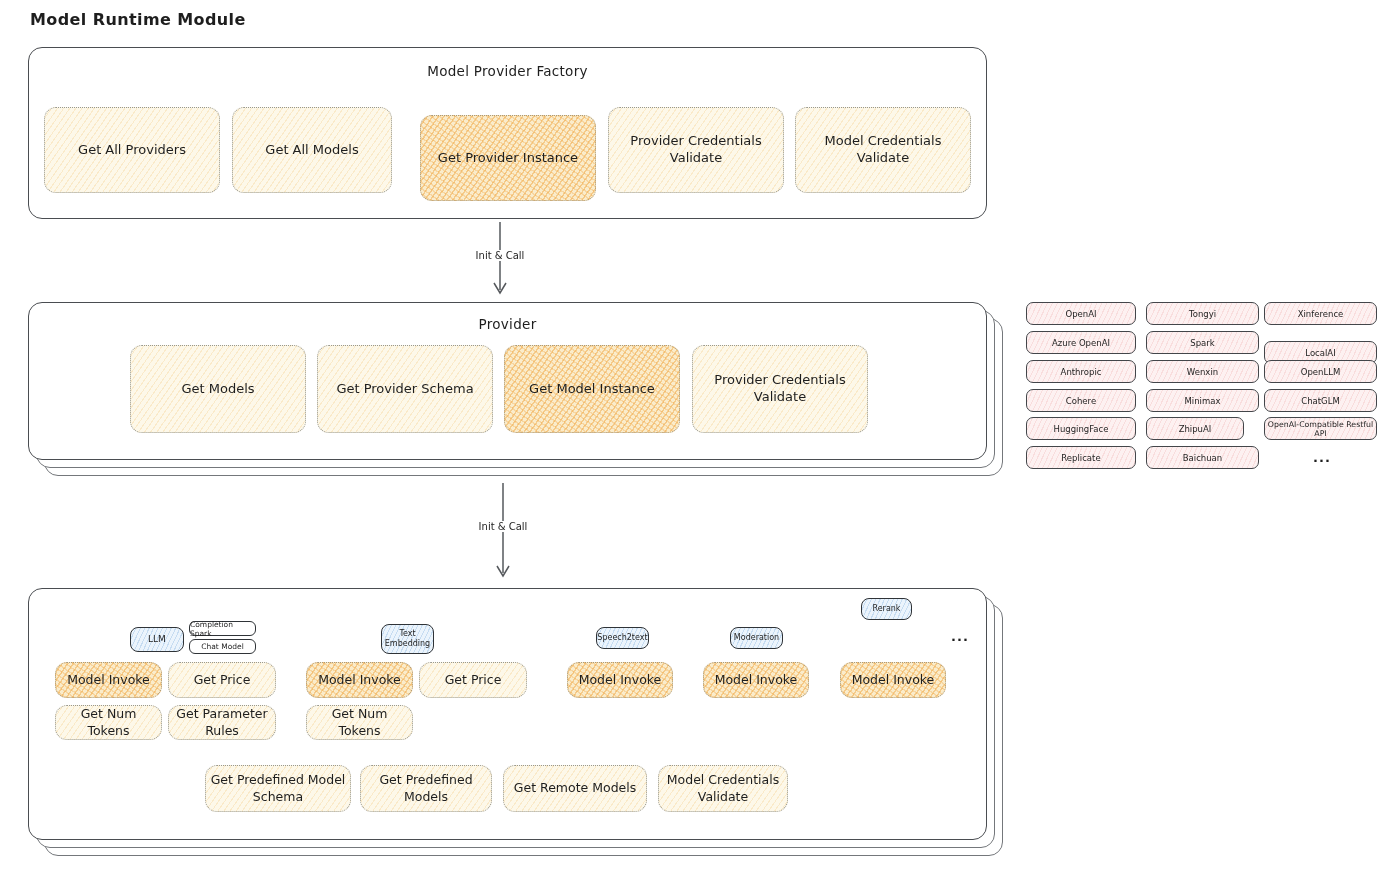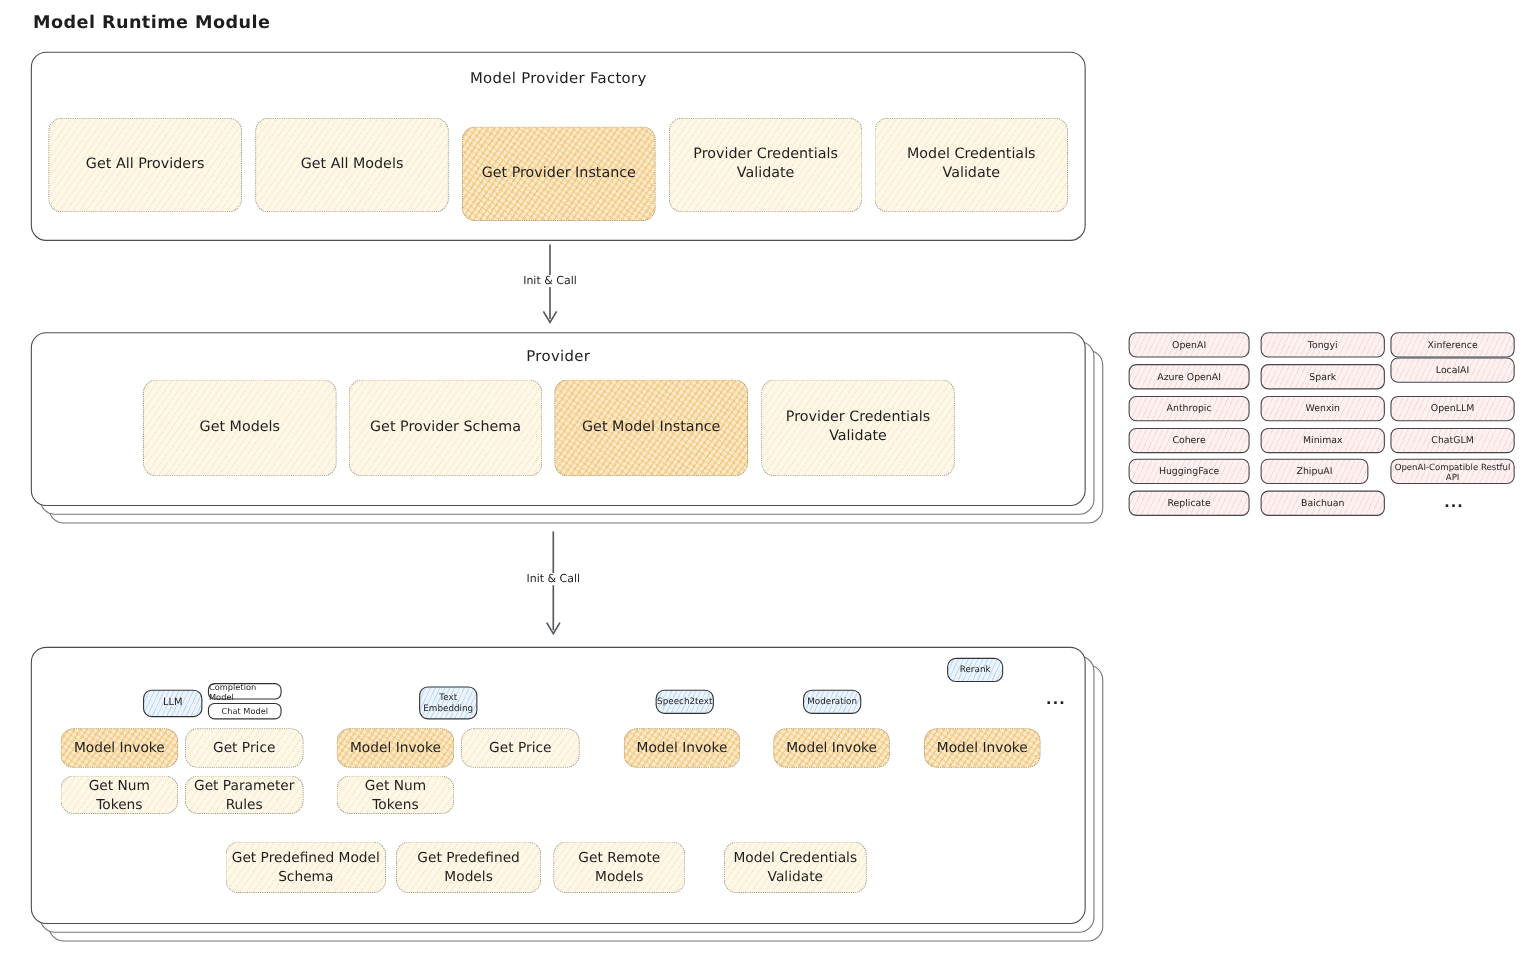--- a/index.html
+++ b/index.html
@@ -123,21 +123,21 @@
 <body>
 
 <div class="canvas">
 
   <div class="page-title">Model Runtime Module</div>
 
   <div class="frame" style="left:28px; top:47px; width:959px; height:172px;"></div>
   <div class="sec-title" style="left:28px; top:63px; width:959px;">Model Provider Factory</div>
 
   <div class="btn" style="left:44px;  top:107px; width:176px; height:86px;">Get All Providers</div>
-  <div class="btn" style="left:232px; top:107px; width:176px; height:86px;">Get All Models</div>
+  <div class="btn" style="left:232px; top:107px; width:160px; height:86px;">Get All Models</div>
   <div class="btn hl" style="left:420px; top:115px; width:176px; height:86px;">Get Provider Instance</div>
   <div class="btn" style="left:608px; top:107px; width:176px; height:86px;">Provider Credentials Validate</div>
   <div class="btn" style="left:795px; top:107px; width:176px; height:86px;">Model Credentials Validate</div>
 
   <svg class="arrow" style="left:491px; top:222px;" width="18" height="76">
     <line x1="9" y1="0" x2="9" y2="68"></line>
     <polyline points="3,61 9,71 15,61"></polyline>
   </svg>
   <div class="arrow-label" style="left:500px; top:250px;">Init &amp; Call</div>
 
@@ -150,21 +150,21 @@
   <div class="btn" style="left:317px; top:345px; width:176px; height:88px;">Get Provider Schema</div>
   <div class="btn hl" style="left:504px; top:345px; width:176px; height:88px;">Get Model Instance</div>
   <div class="btn" style="left:692px; top:345px; width:176px; height:88px;">Provider Credentials Validate</div>
 
   <div class="pchip" style="left:1026px; top:302px; width:110px; height:23px;">OpenAI</div>
   <div class="pchip" style="left:1146px; top:302px; width:113px; height:23px;">Tongyi</div>
   <div class="pchip" style="left:1264px; top:302px; width:113px; height:23px;">Xinference</div>
 
   <div class="pchip" style="left:1026px; top:331px; width:110px; height:23px;">Azure OpenAI</div>
   <div class="pchip" style="left:1146px; top:331px; width:113px; height:23px;">Spark</div>
-  <div class="pchip" style="left:1264px; top:325px; width:113px; height:23px;">LocalAI</div>
+  <div class="pchip" style="left:1264px; top:341px; width:113px; height:23px;">LocalAI</div>
 
   <div class="pchip" style="left:1026px; top:360px; width:110px; height:23px;">Anthropic</div>
   <div class="pchip" style="left:1146px; top:360px; width:113px; height:23px;">Wenxin</div>
   <div class="pchip" style="left:1264px; top:360px; width:113px; height:23px;">OpenLLM</div>
 
   <div class="pchip" style="left:1026px; top:389px; width:110px; height:23px;">Cohere</div>
   <div class="pchip" style="left:1146px; top:389px; width:113px; height:23px;">Minimax</div>
   <div class="pchip" style="left:1264px; top:389px; width:113px; height:23px;">ChatGLM</div>
 
   <div class="pchip" style="left:1026px; top:417px; width:110px; height:23px;">HuggingFace</div>
@@ -179,21 +179,21 @@
     <line x1="9" y1="0" x2="9" y2="90"></line>
     <polyline points="3,83 9,93 15,83"></polyline>
   </svg>
   <div class="arrow-label" style="left:503px; top:521px;">Init &amp; Call</div>
 
   <div class="stack" style="left:44px; top:604px; width:959px; height:252px;"></div>
   <div class="stack" style="left:36px; top:596px; width:959px; height:252px;"></div>
   <div class="frame" style="left:28px; top:588px; width:959px; height:252px;"></div>
 
   <div class="bchip" style="left:130px; top:627px; width:54px; height:25px; font-size:9px;">LLM</div>
-  <div class="wchip" style="left:189px; top:621px; width:67px; height:15px;">Completion Model</div>
+  <div class="wchip" style="left:189px; top:621px; width:67px; height:15px;">Completion Spark</div>
   <div class="wchip" style="left:189px; top:639px; width:67px; height:15px;">Chat Model</div>
   <div class="bchip" style="left:381px; top:624px; width:53px; height:30px; padding:0 6px;">Text Embedding</div>
   <div class="bchip" style="left:596px; top:627px; width:53px; height:22px;">Speech2text</div>
   <div class="bchip" style="left:730px; top:627px; width:53px; height:22px;">Moderation</div>
   <div class="bchip" style="left:861px; top:598px; width:51px; height:22px;">Rerank</div>
   <div class="dots" style="left:951px; top:629px;">...</div>
 
   <div class="btn hl op" style="left:55px; top:662px; width:107px; height:36px;">Model Invoke</div>
   <div class="btn op" style="left:168px; top:662px; width:108px; height:36px;">Get Price</div>
   <div class="btn hl op" style="left:306px; top:662px; width:107px; height:36px;">Model Invoke</div>
@@ -201,16 +201,16 @@
   <div class="btn hl op" style="left:567px; top:662px; width:106px; height:36px;">Model Invoke</div>
   <div class="btn hl op" style="left:703px; top:662px; width:106px; height:36px;">Model Invoke</div>
   <div class="btn hl op" style="left:840px; top:662px; width:106px; height:36px;">Model Invoke</div>
 
   <div class="btn op" style="left:55px; top:705px; width:107px; height:35px;">Get Num Tokens</div>
   <div class="btn op" style="left:168px; top:705px; width:108px; height:35px;">Get Parameter Rules</div>
   <div class="btn op" style="left:306px; top:705px; width:107px; height:35px;">Get Num Tokens</div>
 
   <div class="btn op" style="left:205px; top:765px; width:146px; height:47px;">Get Predefined Model Schema</div>
   <div class="btn op" style="left:360px; top:765px; width:132px; height:47px;">Get Predefined Models</div>
-  <div class="btn op" style="left:503px; top:765px; width:120px; height:47px;">Get Remote Models</div>
+  <div class="btn op" style="left:503px; top:765px; width:144px; height:47px;">Get Remote Models</div>
   <div class="btn op" style="left:658px; top:765px; width:130px; height:47px;">Model Credentials Validate</div>
 
 </div>
 
 </body></html>

